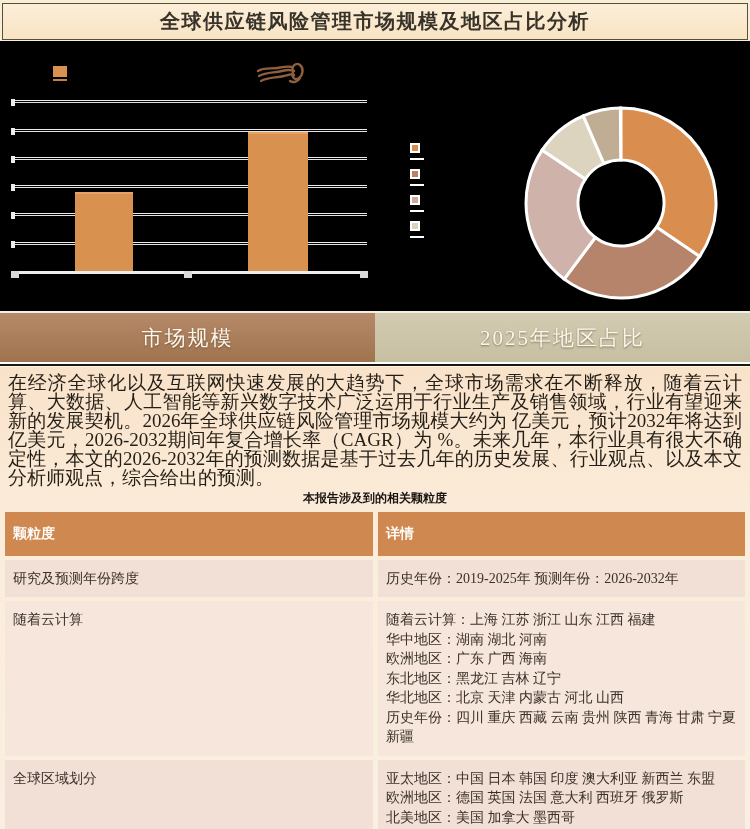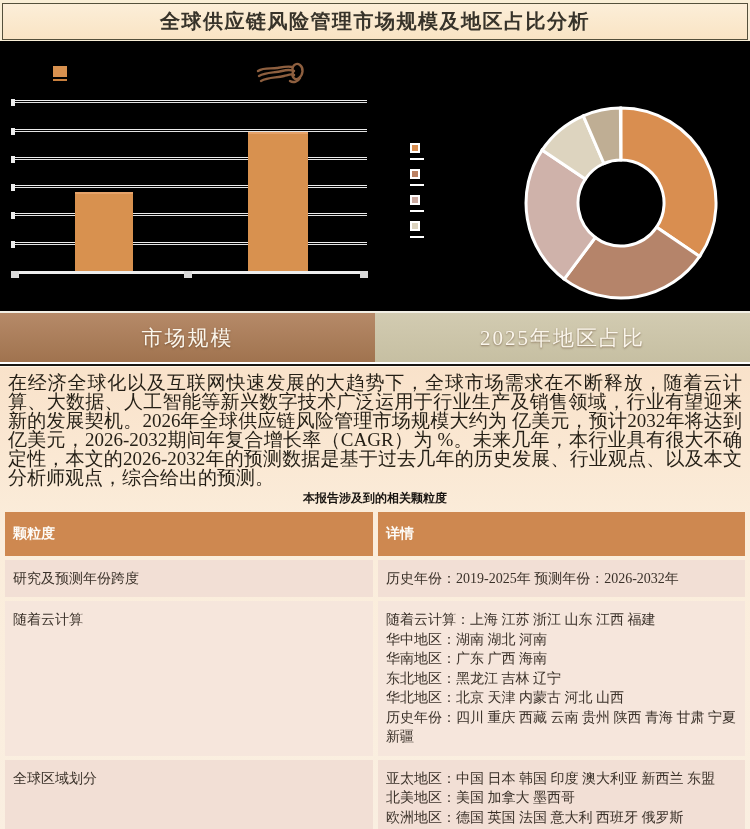--- a/index.html
+++ b/index.html
@@ -154,33 +154,33 @@
         <div class="cell cell-r">
           <div>历史年份：2019-2025年 预测年份：2026-2032年</div>
         </div>
       </div>
 
       <div class="trow row-b">
         <div class="cell cell-l">随着云计算</div>
         <div class="cell cell-r">
           <div>随着云计算：上海 江苏 浙江 山东 江西 福建</div>
           <div>华中地区：湖南 湖北 河南</div>
-          <div>华南地区：广东 广西 海南</div>
+          <div>欧洲地区：广东 广西 海南</div>
           <div>东北地区：黑龙江 吉林 辽宁</div>
           <div>华北地区：北京 天津 内蒙古 河北 山西</div>
           <div>历史年份：四川 重庆 西藏 云南 贵州 陕西 青海 甘肃 宁夏 新疆</div>
         </div>
       </div>
 
       <div class="trow row-a">
         <div class="cell cell-l">全球区域划分</div>
         <div class="cell cell-r">
           <div>亚太地区：中国 日本 韩国 印度 澳大利亚 新西兰 东盟</div>
+          <div>欧洲地区：德国 英国 法国 意大利 西班牙 俄罗斯</div>
           <div>北美地区：美国 加拿大 墨西哥</div>
-          <div>欧洲地区：德国 英国 法国 意大利 西班牙 俄罗斯</div>
           <div>中东和非洲地区：南非 埃及 伊朗 沙特阿拉伯</div>
         </div>
       </div>
 
       <div class="trow row-b row-last">
         <div class="cell cell-l">报告涉及的价值单位</div>
         <div class="cell cell-r">
           
         </div>
       </div>

